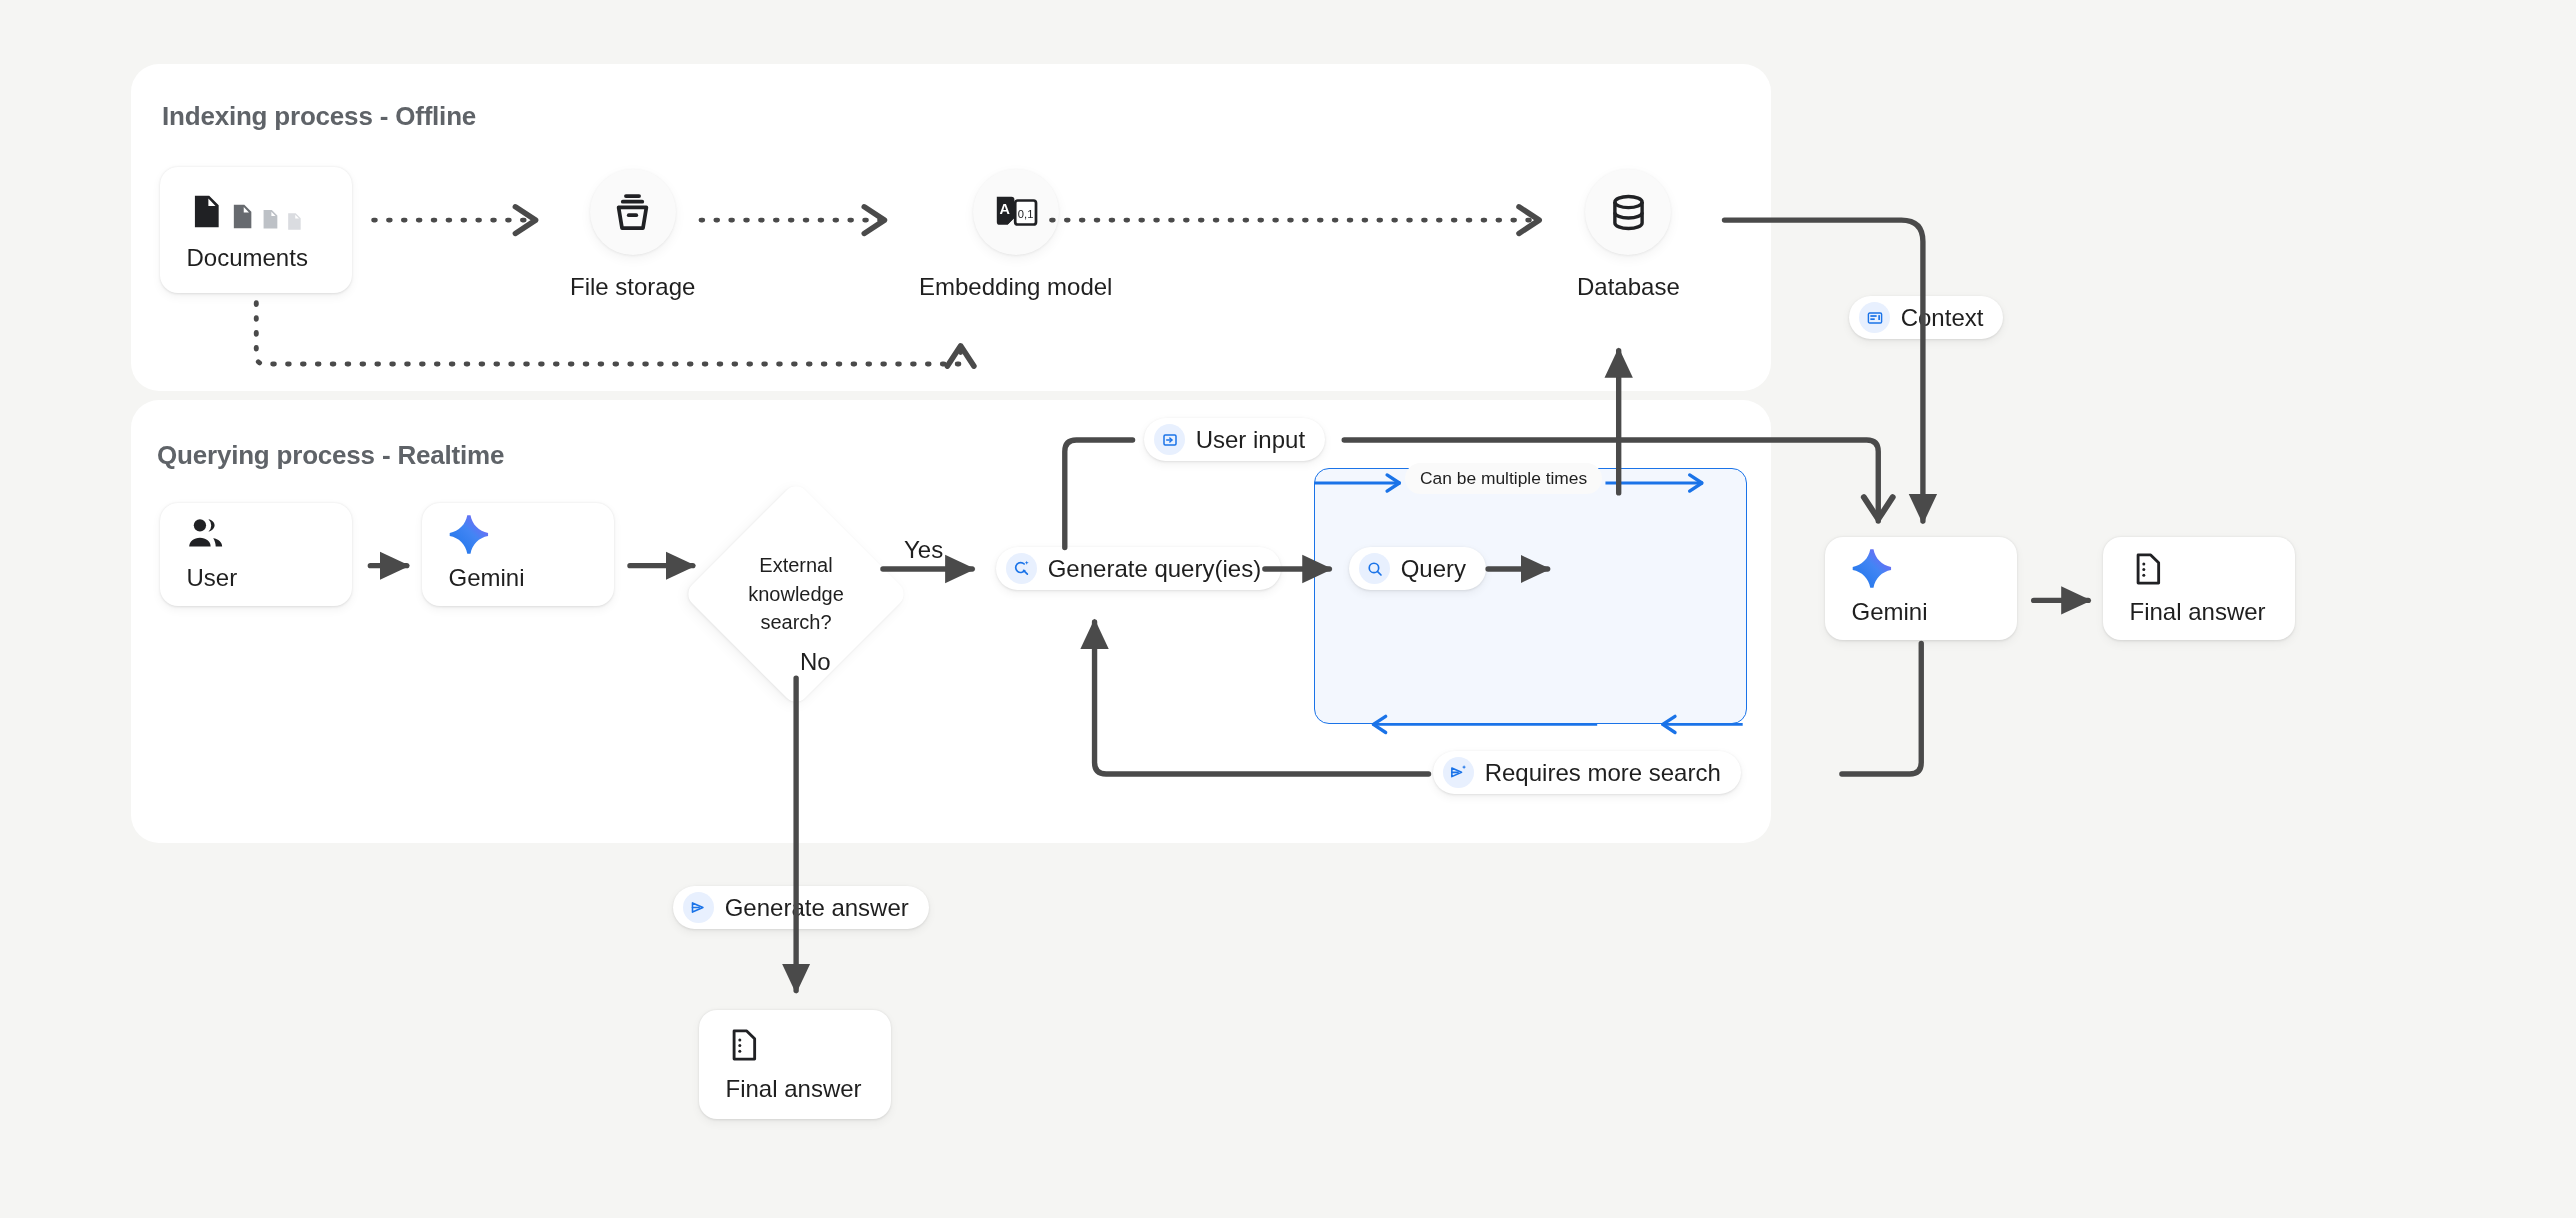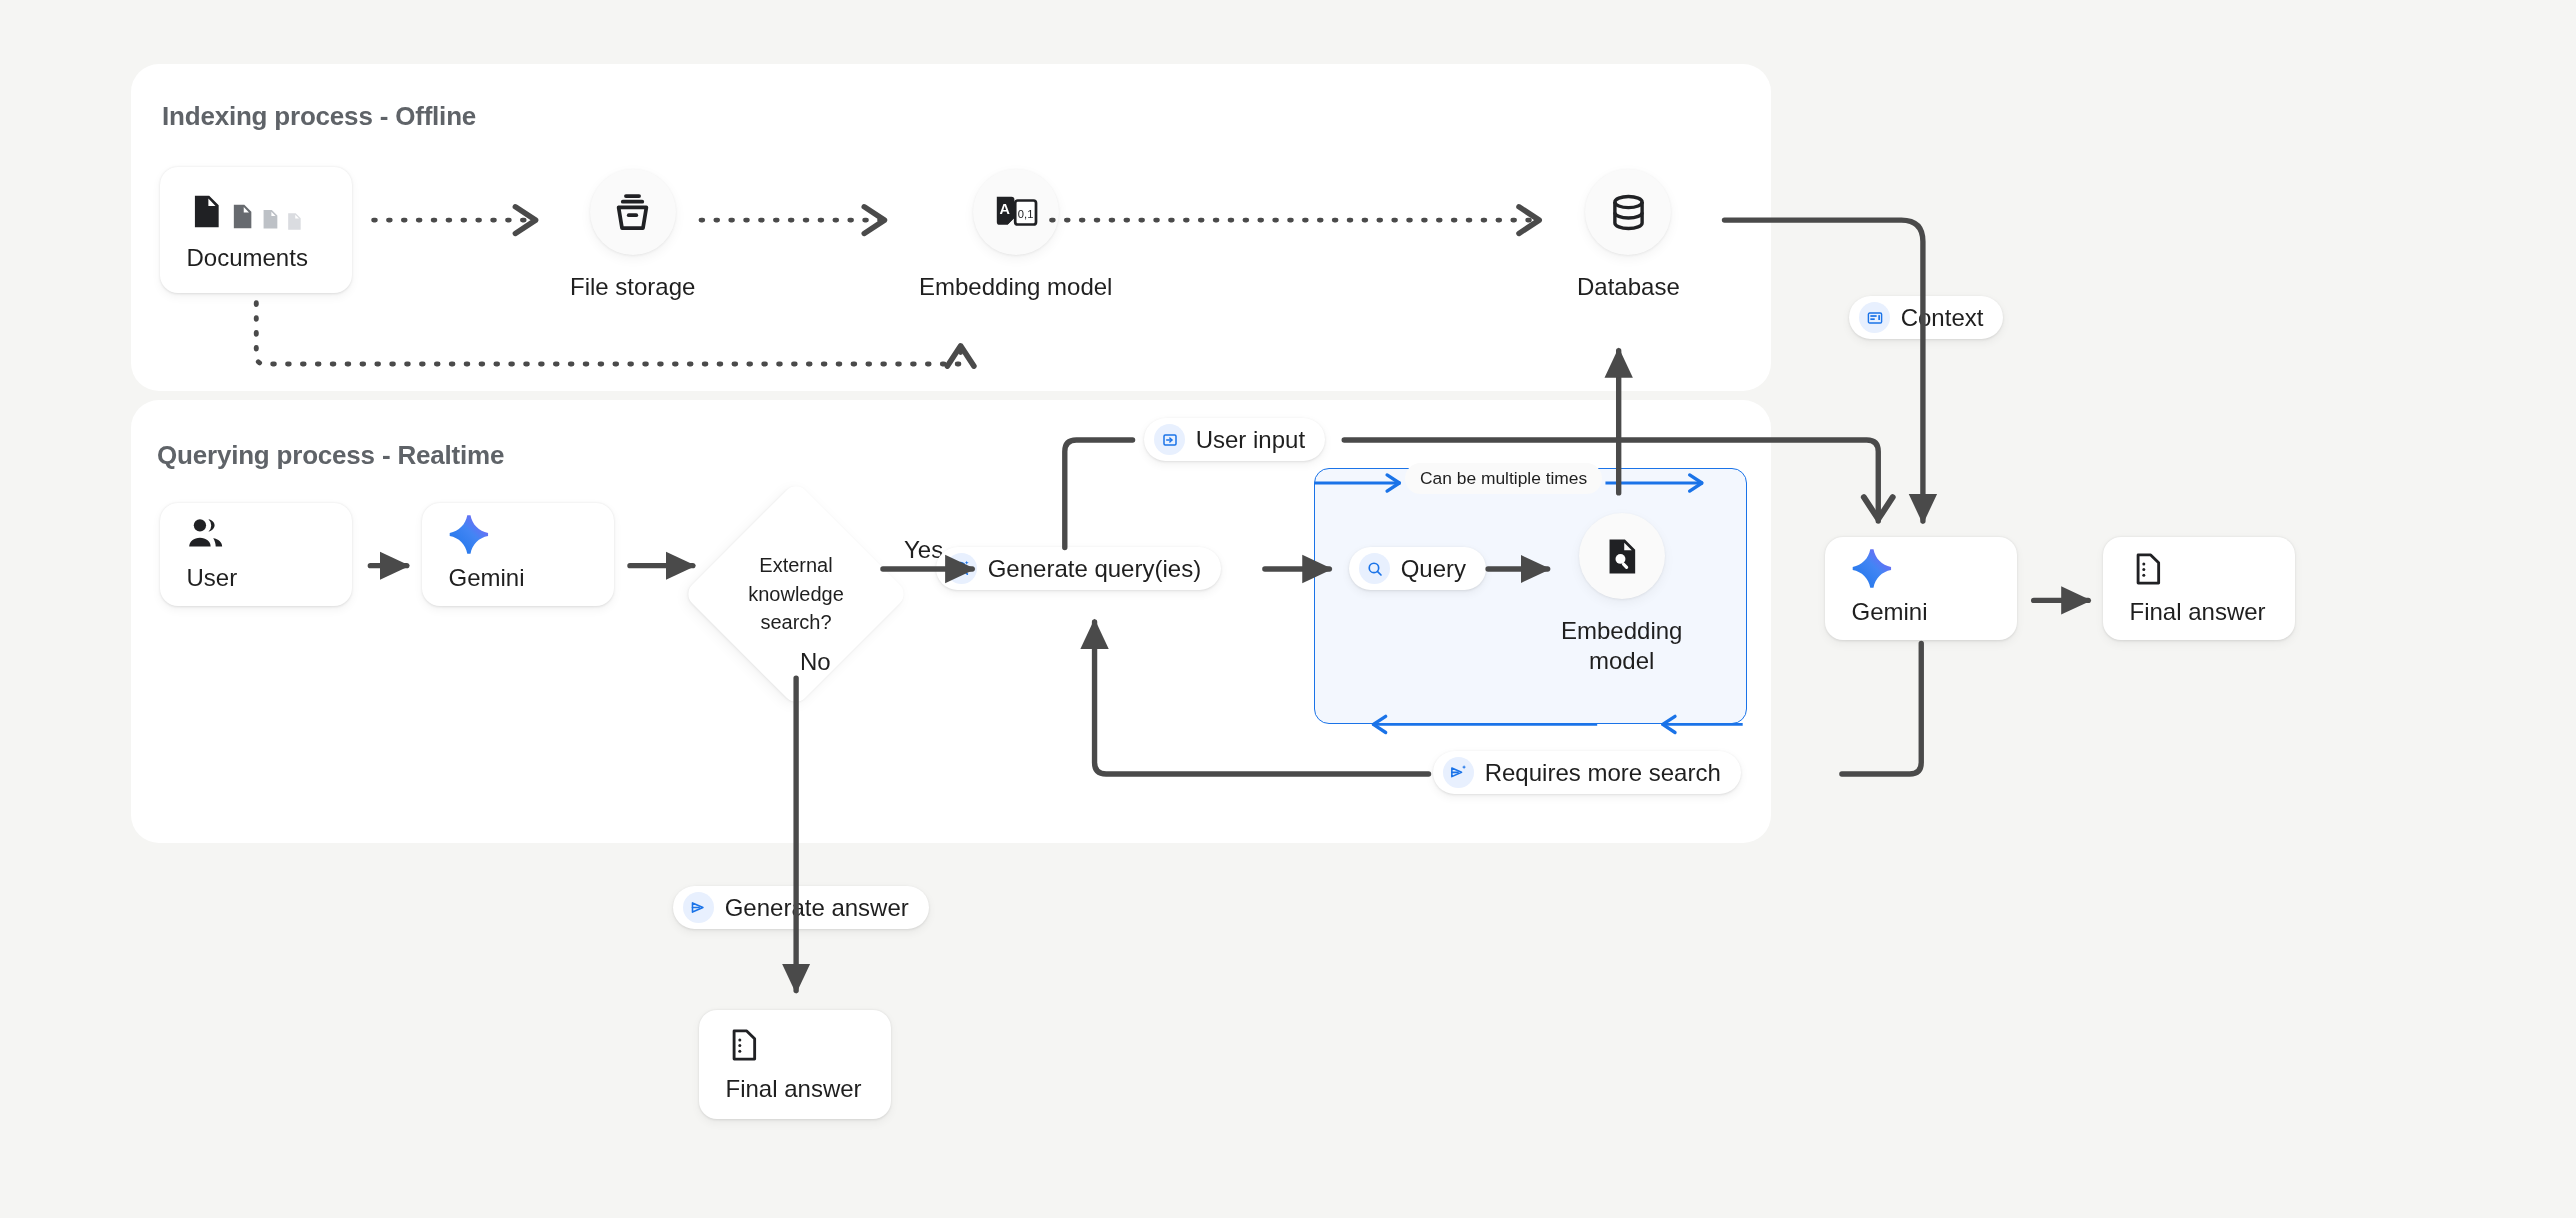--- a/index.html
+++ b/index.html
@@ -212,54 +212,41 @@
       <span>search?</span>
     </div>
   </div>
 
   <div class="edge-label" style="left:904px; top:536px;">Yes</div>
   <div class="edge-label" style="left:800px; top:648px;">No</div>
 
   <div class="loop-box" style="left:1314px; top:468px; width:433px; height:256px;"></div>
   <div class="pill-plain" style="left:1405px; top:463px;">Can be multiple times</div>
 
-  <div class="pill" style="left:936px; top:547px;align-items:center;">
+  <div class="pill" style="left:996px; top:547px;align-items:center;">
     <span class="pill-icon">
       <svg width="19" height="19" viewBox="0 0 24 24" fill="none" stroke="#1a73e8" stroke-width="2.1" stroke-linecap="round" aria-hidden="true">
         <path d="M15.4 6.3A6.3 6.3 0 1 0 16 14.6"></path>
         <line x1="14.6" y1="14.4" x2="19.4" y2="19.2"></line>
         <path d="M18.6 2.2l.7 1.9 1.9.7-1.9.7-.7 1.9-.7-1.9-1.9-.7 1.9-.7.7-1.9z" fill="#1a73e8" stroke="none"></path>
       </svg>
     </span>
     <span class="pill-text">Generate query(ies)</span>
   </div>
 
   <div class="pill" style="left:1349px; top:547px;">
     <span class="pill-icon">
       <svg width="18" height="18" viewBox="0 0 24 24" fill="none" stroke="#1a73e8" stroke-width="2.2" stroke-linecap="round" aria-hidden="true">
         <circle cx="10.6" cy="10.6" r="6.3"></circle>
           <line x1="15.2" y1="15.2" x2="20" y2="20"></line>
       </svg>
     </span>
     <span class="pill-text">Query</span>
   </div>
 
-  <div class="circ-node" style="left:1561px; top:513px;">
-    <div class="circ">
-      <svg width="41" height="41" viewBox="0 0 24 24" fill="#202124" aria-hidden="true">
-        <path d="M5 2h9l6 6v14H5V2zm8.6 1.9V8.4H18L13.6 3.9z"></path>
-        <circle cx="11.4" cy="13.4" r="2.9" fill="#fff"></circle>
-        <rect x="13.2" y="15.2" width="4.4" height="1.9" rx=".9" transform="rotate(45 13.2 15.2)" fill="#fff"></rect>
-      </svg>
-    </div>
-    <div class="circ-label">
-      <span>Embedding</span><br>
-      <span>model</span>
-    </div>
-  </div>
 
   <div class="pill" style="left:1144px; top:418px;">
     <span class="pill-icon">
       <svg width="18" height="18" viewBox="0 0 24 24" fill="none" stroke="#1a73e8" stroke-width="2" stroke-linecap="round" stroke-linejoin="round" aria-hidden="true">
         <rect x="4" y="5.4" width="16" height="13.2" rx="1.6"></rect>
         <line x1="7.6" y1="12" x2="14.4" y2="12"></line>
         <polyline points="11.8,9.4 14.6,12 11.8,14.6"></polyline>
       </svg>
     </span>
     <span class="pill-text">User input</span>

